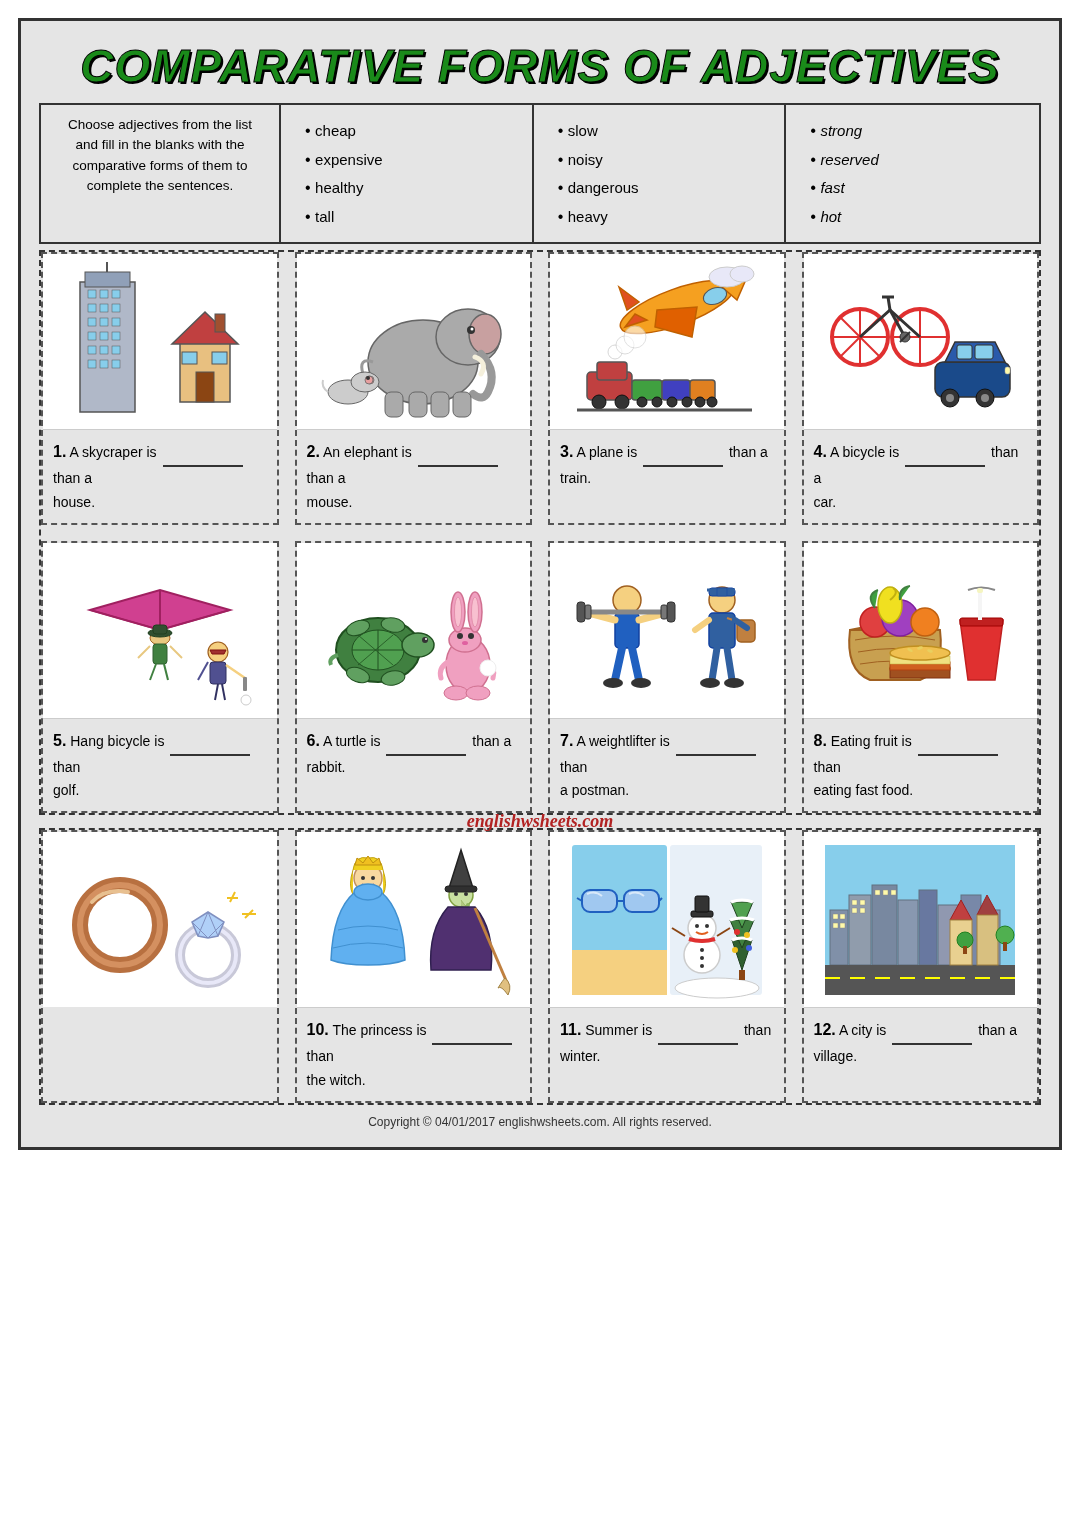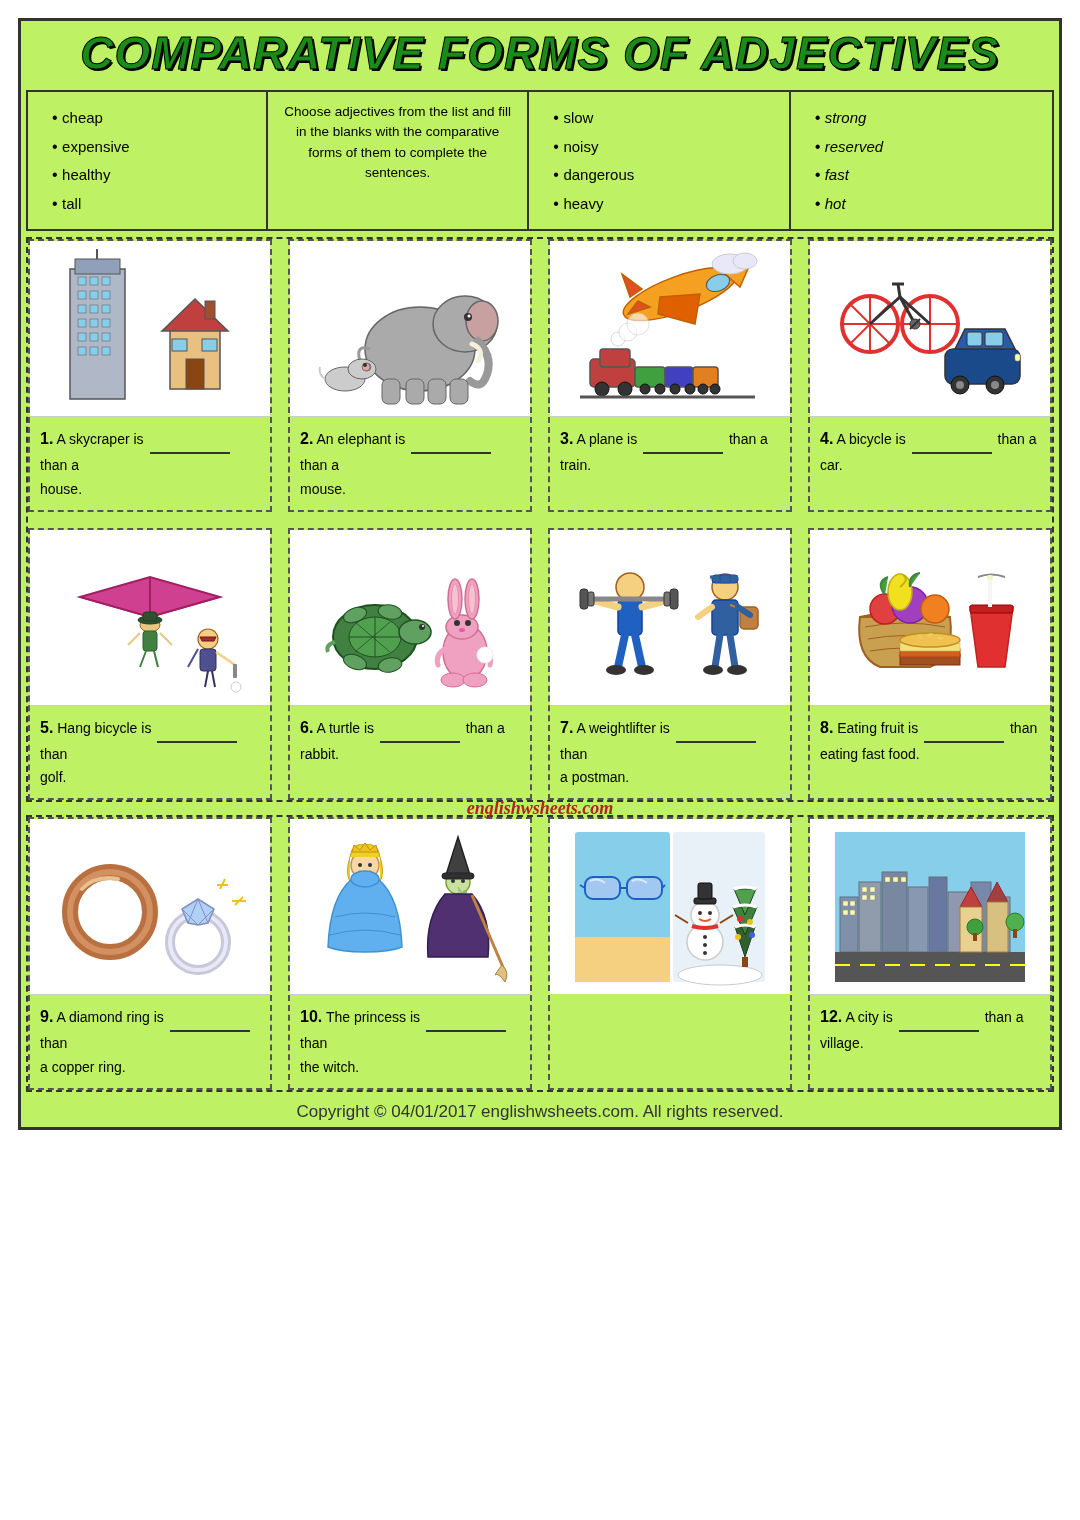--- a/index.html
+++ b/index.html
@@ -5,22 +5,22 @@
     * { box-sizing: border-box; margin: 0; padding: 0; }
     body {
       width: 1080px;
       min-height: 1520px;
       background: #fff;
       font-family: Arial, sans-serif;
       padding: 18px;
     }
     .page-wrapper {
       border: 3px solid #333;
-      padding: 5px;
-      background: #bef264;
+      padding: 18px;
+      background: #e5e5e5;
     }
     .title {
       text-align: center;
       font-size: 46px;
       font-weight: 900;
       font-style: italic;
       color: #1a8a1a;
       text-shadow: 2px 2px 0 #000;
       font-family: Impact, Arial Black, sans-serif;
       letter-spacing: 1px;
@@ -101,43 +101,43 @@
       font-weight: bold;
       color: #b22222;
       font-style: italic;
       padding: 4px 0;
       position: relative;
       z-index: 10;
       margin: -8px 0;
     }
     .footer {
       text-align: center;
-      font-size: 17px;
+      font-size: 12px;
       margin-top: 10px;
       color: #333;
     }
   </style>
 </head>
 <body>
 
 <div class="page-wrapper">
 
   <div class="title">COMPARATIVE FORMS OF ADJECTIVES</div>
 
   <div class="header-row">
+    <div class="header-cell instructions">
+      <span>Choose adjectives from the list and fill in the blanks with the comparative forms of them to complete the sentences.</span>
+    </div>
     <div class="header-cell">
       <ul>
         <li>cheap</li>
         <li>expensive</li>
         <li>healthy</li>
         <li>tall</li>
       </ul>
-    </div>
-    <div class="header-cell instructions">
-      <span>Choose adjectives from the list and fill in the blanks with the comparative forms of them to complete the sentences.</span>
     </div>
     <div class="header-cell">
       <ul>
         <li>slow</li>
         <li>noisy</li>
         <li>dangerous</li>
         <li>heavy</li>
       </ul>
     </div>
     <div class="header-cell">
@@ -547,27 +547,20 @@
           <path d="M148,72 L132,82 L138,96 L148,98 L158,96 L164,82 Z" fill="#b0d0f8" stroke="#8090c0" stroke-width="1.5"></path>
           <path d="M132,82 L148,98 L164,82" stroke="#8090c0" stroke-width="1" fill="none"></path>
           <path d="M138,96 L148,72 L158,96" stroke="#8090c0" stroke-width="1" fill="none"></path>
 
           <line x1="170" y1="62" x2="175" y2="52" stroke="#f0c020" stroke-width="2"></line>
           <line x1="167" y1="58" x2="178" y2="58" stroke="#f0c020" stroke-width="2"></line>
           <line x1="185" y1="78" x2="193" y2="70" stroke="#f0c020" stroke-width="2"></line>
           <line x1="182" y1="74" x2="196" y2="74" stroke="#f0c020" stroke-width="2"></line>
         </svg>
       </div>
-      <div class="text-area">
-        <span class="num">9.</span>
-        <span>A diamond ring is</span>
-        <span class="blank">&nbsp;</span>
-        <span>than</span>
-        <br><span>a copper ring.</span>
-      </div>
     </div>
 
     <div class="exercise-cell">
       <div class="image-area">
         <svg viewBox="0 0 200 160" width="200" height="160">
 
           <circle cx="55" cy="38" r="14" fill="#f8d8a0" stroke="#c09060" stroke-width="1.5"></circle>
 
           <path d="M40,30 Q42,15 55,18 Q68,15 70,30" fill="#f0d020" stroke="#c0a010" stroke-width="1"></path>
           <path d="M40,30 Q35,45 40,55" fill="#f0d020" stroke="#c0a010" stroke-width="1"></path>
@@ -658,20 +651,27 @@
 
           <path d="M165,100 Q175,96 185,100" stroke="white" stroke-width="3" fill="none"></path>
           <path d="M163,80 Q175,76 187,80" stroke="white" stroke-width="3" fill="none"></path>
           <path d="M164,62 Q175,58 186,62" stroke="white" stroke-width="3" fill="none"></path>
 
           <circle cx="170" cy="92" r="3" fill="#e03030"></circle>
           <circle cx="180" cy="95" r="3" fill="#f0c020"></circle>
           <circle cx="168" cy="110" r="3" fill="#f0c020"></circle>
           <circle cx="182" cy="108" r="3" fill="#4060e0"></circle>
         </svg>
+      </div>
+      <div class="text-area">
+        <span class="num">11.</span>
+        <span>Summer is</span>
+        <span class="blank">&nbsp;</span>
+        <span>than</span>
+        <br><span>winter.</span>
       </div>
     </div>
 
     <div class="exercise-cell">
       <div class="image-area">
         <svg viewBox="0 0 200 160" width="200" height="160">
 
           <rect x="5" y="5" width="190" height="120" fill="#87ceeb"></rect>
 
           <rect x="10" y="70" width="18" height="55" fill="#8090a8" stroke="#607080" stroke-width="1"></rect>

